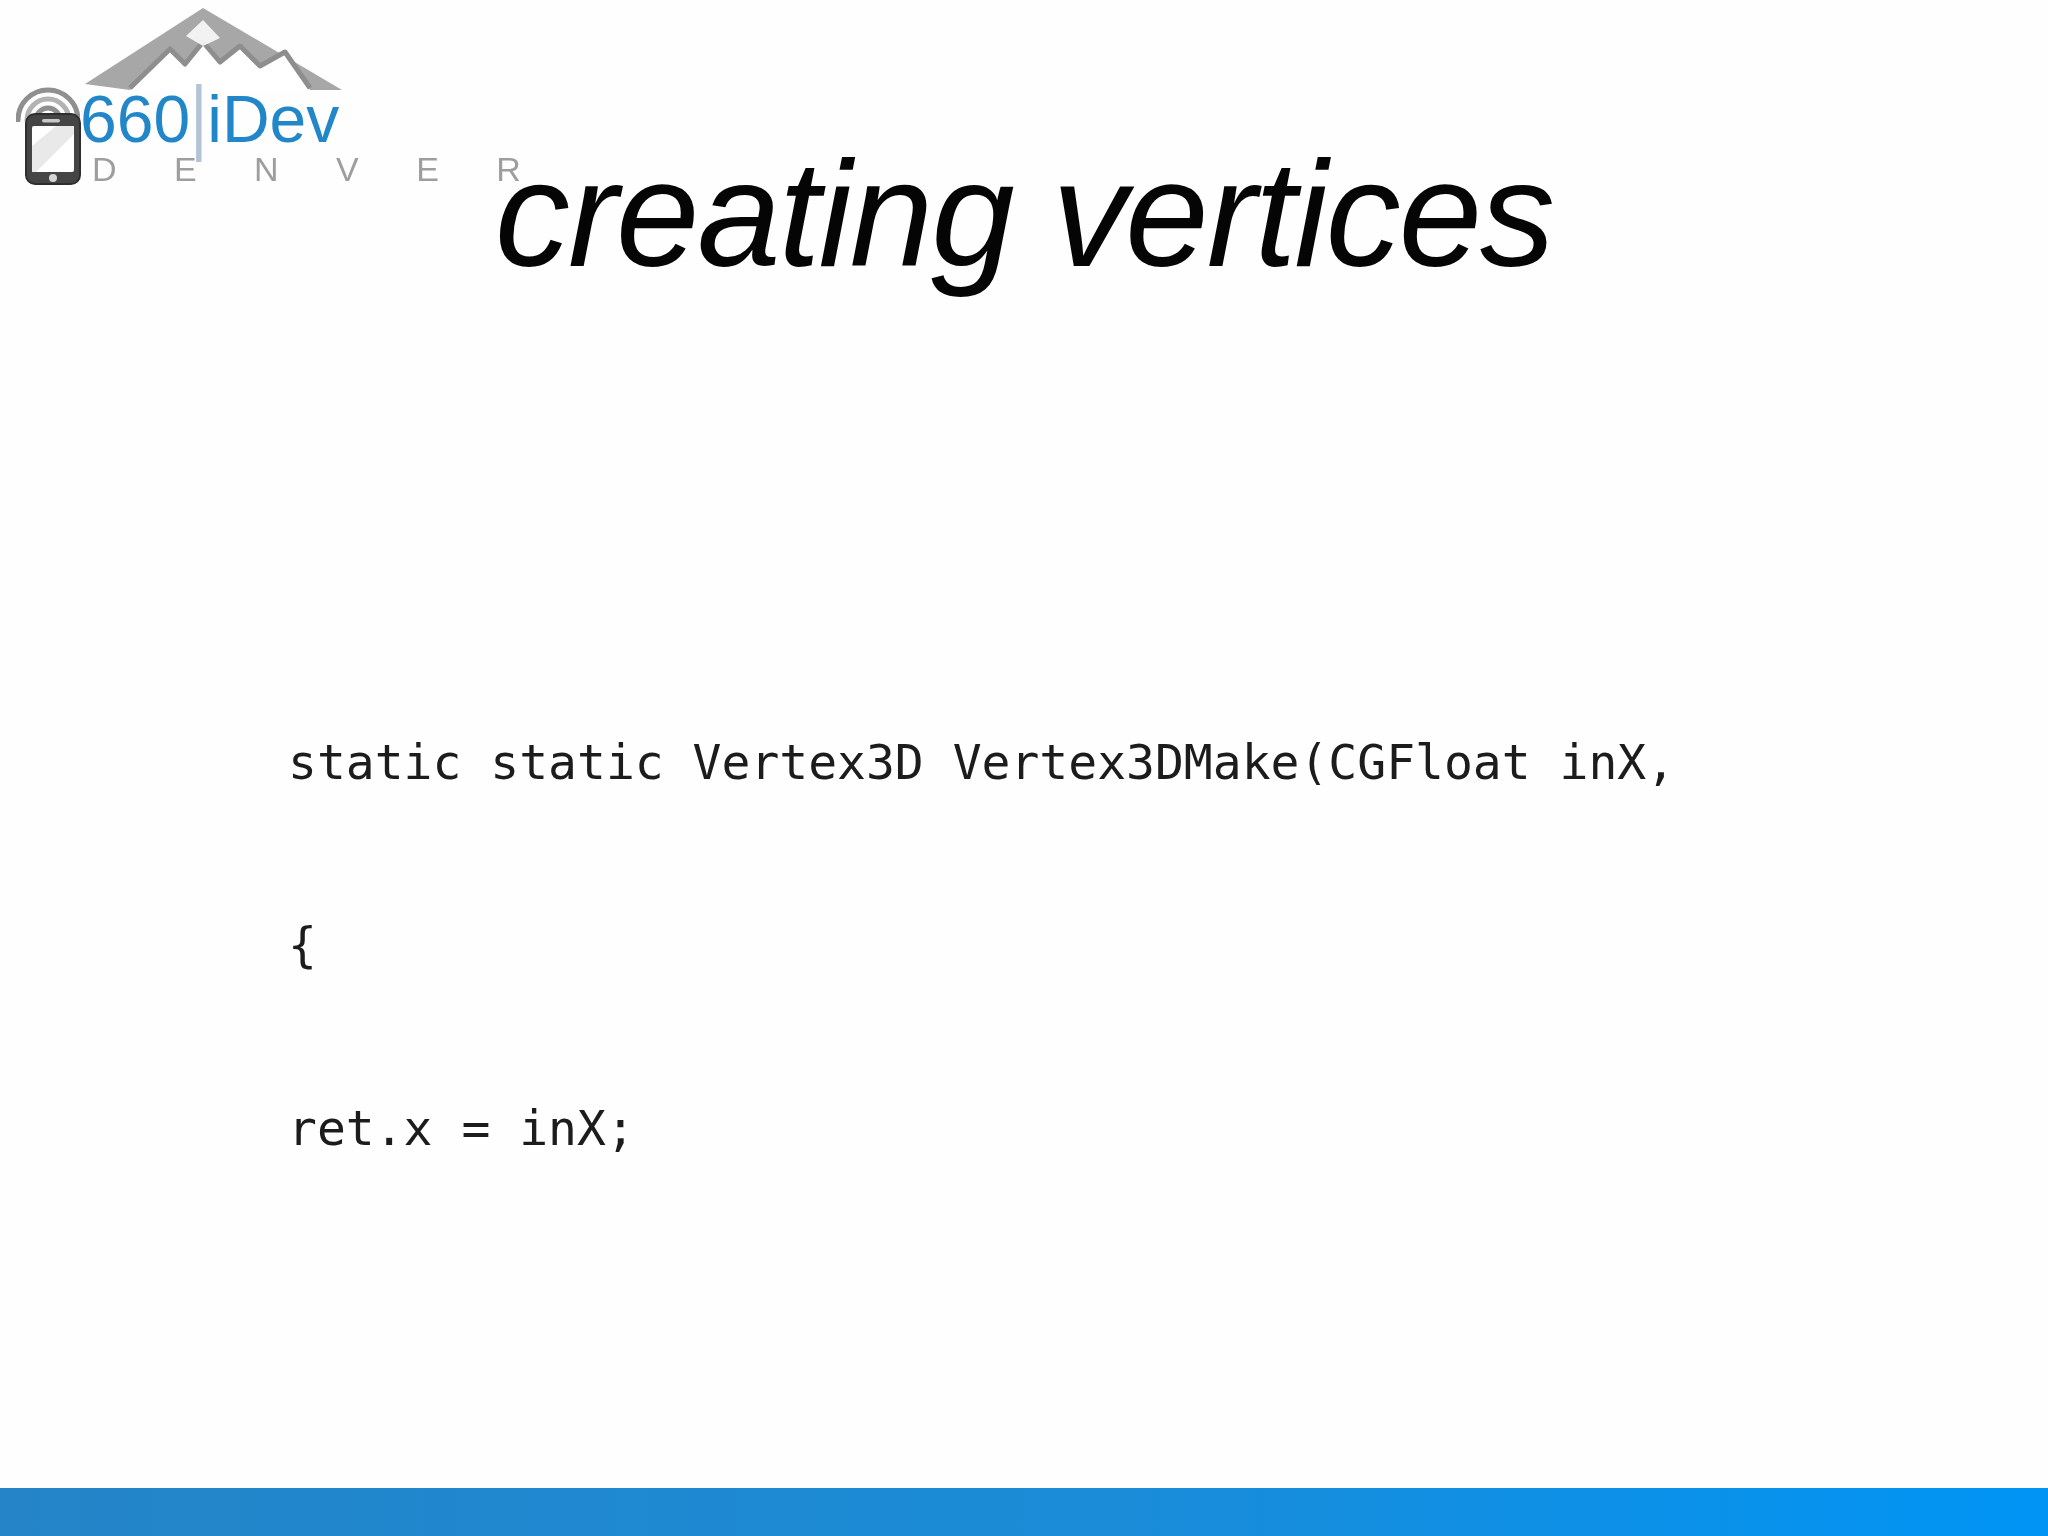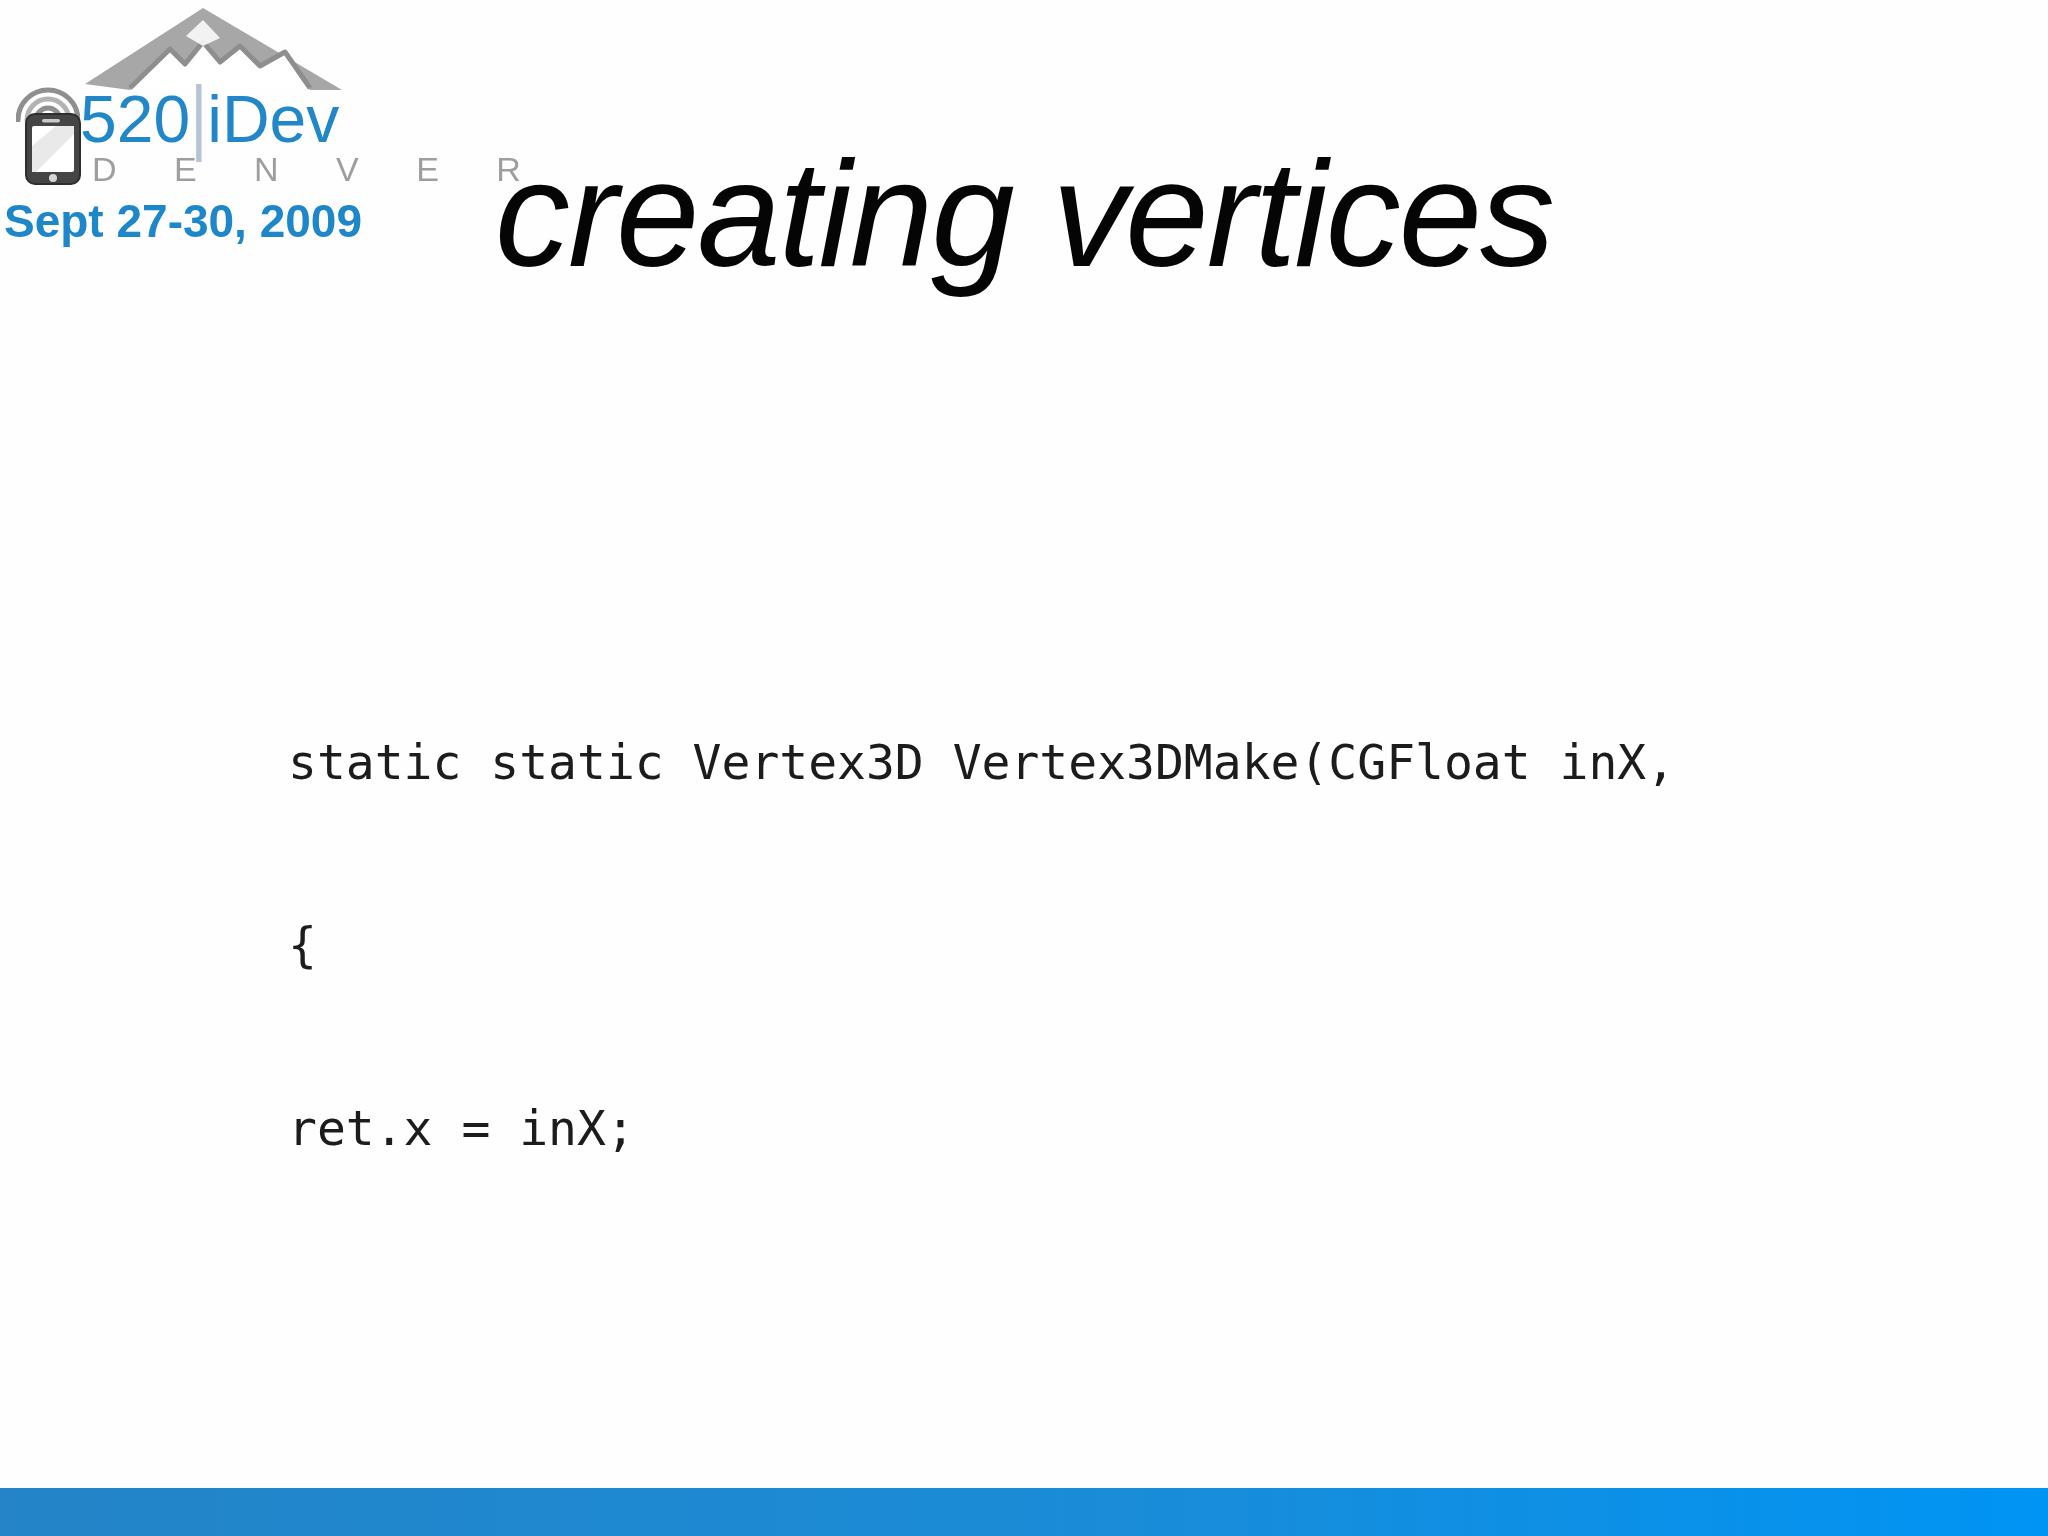--- a/index.html
+++ b/index.html
@@ -127,26 +127,25 @@
 
     <svg class="phone" viewBox="0 0 70 76" xmlns="http://www.w3.org/2000/svg">
       <rect x="4" y="2" width="54" height="70" rx="9" fill="#454545" stroke="#2e2e2e" stroke-width="2"></rect>
       <rect x="20" y="7" width="18" height="3.5" rx="1.75" fill="#c9c9c9"></rect>
       <rect x="10" y="14" width="42" height="46" rx="2" fill="#ffffff"></rect>
       <polygon points="10,60 10,34 34,14 52,14 52,22 14,60" fill="#e9e9e9"></polygon>
       <circle cx="31" cy="66" r="4" fill="#d6d6d6"></circle>
     </svg>
 
     <div class="brandline">
-      <span>520</span><span class="divider">|</span><span>iDev</span>
+      <span>660</span><span class="divider">|</span><span>iDev</span>
     </div>
 
     <div class="city">D E N V E R</div>
 
-    <div class="dates">Sept 27-30, 2009</div>
   </div>
 
   <div id="title">creating vertices</div>
 
   <div id="code">
     <div>static static Vertex3D Vertex3DMake(CGFloat inX,</div>
     <div>{</div>
     <div>ret.x = inX;</div>
     
     

